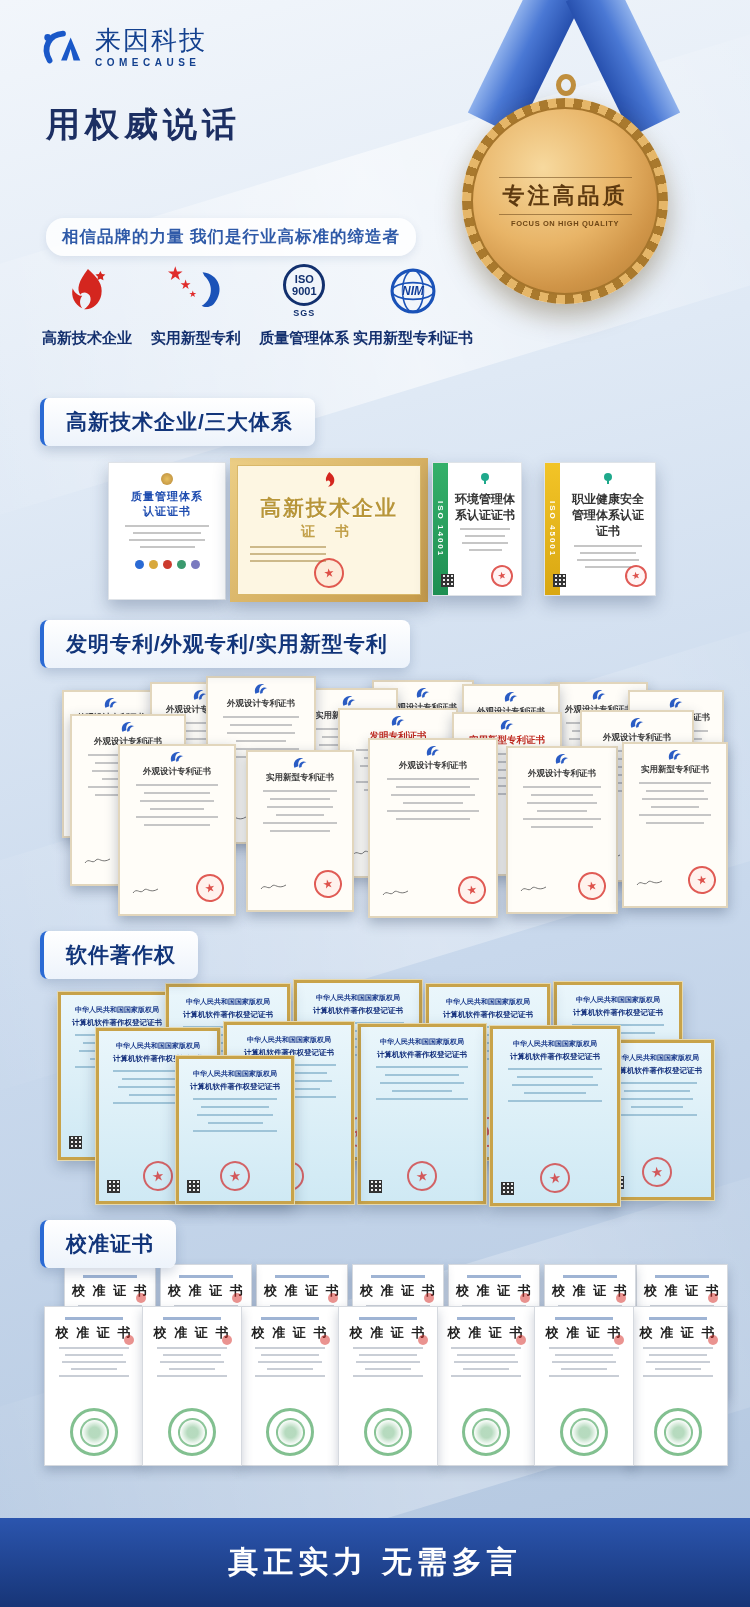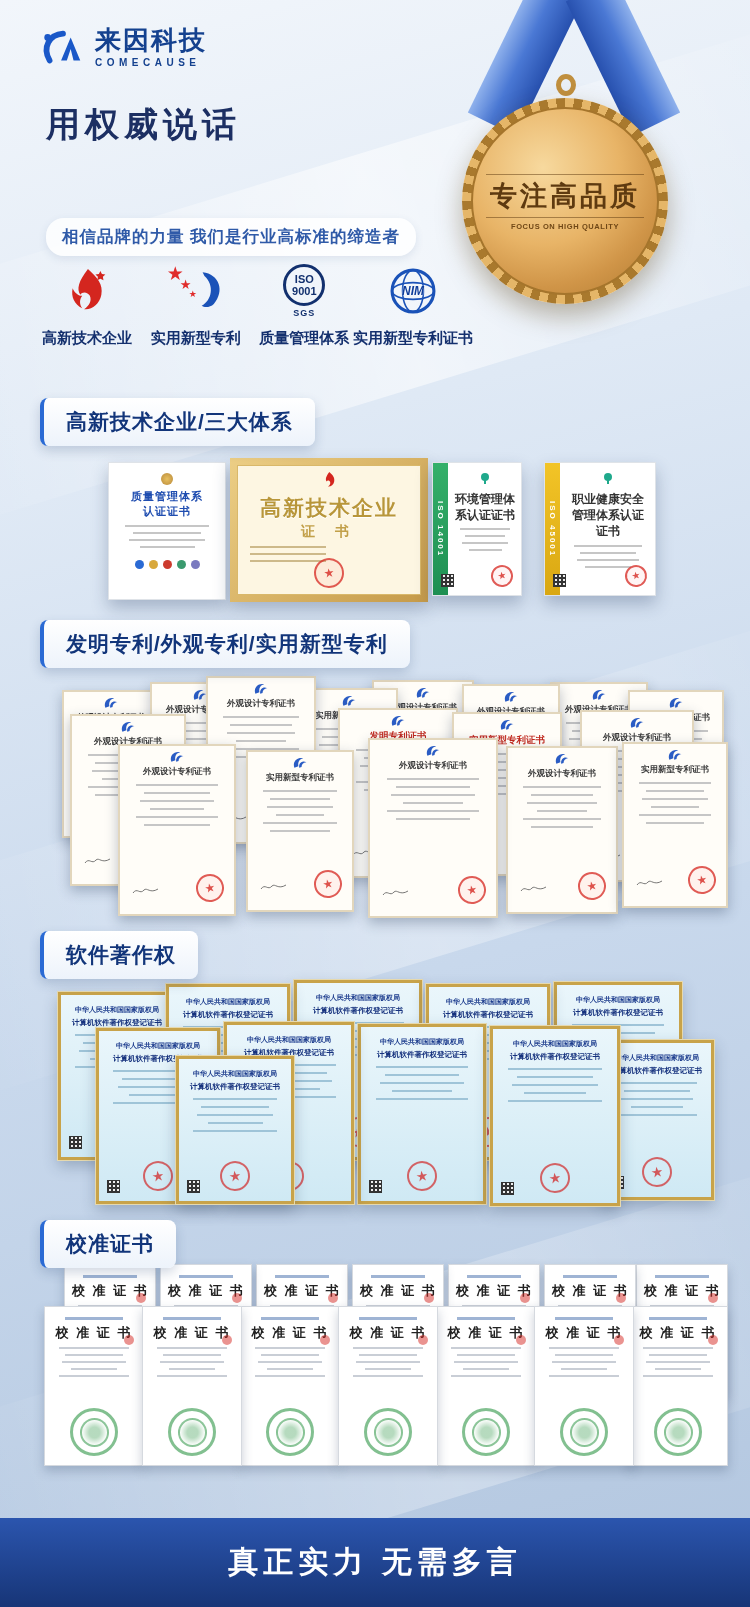--- a/index.html
+++ b/index.html
@@ -8,21 +8,21 @@
   .page{position:relative;width:750px;height:1607px;overflow:hidden;
     background:linear-gradient(165deg,#f2f6fb 0%,#dfe9f5 28%,#c8d8ec 60%,#b2c6df 100%)}
   .streak{position:absolute;z-index:0;pointer-events:none;
     background:linear-gradient(90deg,rgba(255,255,255,0),rgba(255,255,255,.55),rgba(255,255,255,0))}
   .sk1{width:980px;height:240px;left:-100px;top:150px;transform:rotate(-17deg)}
   .sk2{width:980px;height:220px;left:-80px;top:740px;transform:rotate(-17deg);opacity:.6}
   .sk3{width:980px;height:220px;left:-60px;top:1280px;transform:rotate(-17deg);opacity:.55}
 
   
   .logo{position:absolute;left:40px;top:26px;display:flex;align-items:center;gap:9px;z-index:6}
-  .bname{font-size:26px;font-weight:bold;color:#14418f;letter-spacing:2px;line-height:1.1}
+  .bname{font-size:26px;font-weight:normal;color:#14418f;letter-spacing:2px;line-height:1.1}
   .bcap{font-size:10px;font-weight:bold;color:#14418f;letter-spacing:4.5px;margin-top:2px}
 
   .h1{position:absolute;left:46px;top:102px;font-size:34px;font-weight:bold;color:#1c2f63;letter-spacing:5px;z-index:6}
   .h2{position:absolute;left:46px;top:152px;font-size:41px;font-weight:bold;color:#1156d2;letter-spacing:2px;z-index:6}
   .tagline{position:absolute;left:46px;top:218px;background:rgba(255,255,255,.82);border-radius:18px;
     padding:8px 16px;font-size:16.5px;color:#2f5aa8;font-weight:bold;letter-spacing:1px;z-index:6;
     box-shadow:0 3px 8px rgba(60,90,140,.12)}
 
   
   .ribbon{position:absolute;width:54px;height:150px;z-index:2}
@@ -32,21 +32,21 @@
   .medal{position:absolute;left:462px;top:98px;width:206px;height:206px;border-radius:50%;z-index:3;
     background:repeating-conic-gradient(#e5b668 0deg 5deg,#a9792d 5deg 10deg);
     box-shadow:0 12px 26px rgba(80,55,10,.35)}
   .medal-inner{position:absolute;inset:9px;border-radius:50%;border:2px solid #a5752c;
     background:radial-gradient(circle at 38% 32%,#f7d99e,#e8b467 45%,#d09548 70%,#b07a30);
     display:flex;flex-direction:column;align-items:center;justify-content:center}
   .medal-num{display:flex;align-items:flex-end;font-weight:bold;color:#5e3a10;line-height:1;
     text-shadow:0 1px 1px rgba(255,236,190,.65)}
   .mn{font-size:64px}
   .mu{font-size:23px;margin:0 0 7px 3px}
-  .medal-slogan{font-size:27px;font-weight:bold;color:#5e3a10;letter-spacing:3px;margin-top:3px;
+  .medal-slogan{font-size:22px;font-weight:bold;color:#5e3a10;letter-spacing:3px;margin-top:3px;
     border-top:1px solid rgba(94,58,16,.5);border-bottom:1px solid rgba(94,58,16,.5);padding:3px 4px}
   .medal-en{font-size:7.5px;color:#6f4716;letter-spacing:.6px;margin-top:4px;font-weight:bold}
 
   
   .emblems{position:absolute;left:34px;top:262px;width:432px;display:flex;justify-content:space-between;z-index:6}
   .emblem{display:flex;flex-direction:column;align-items:center;width:106px}
   .emblem-icon{height:58px;display:flex;flex-direction:column;align-items:center;justify-content:center;position:relative}
   .emblem-label{margin-top:9px;font-size:15px;font-weight:bold;color:#14306e;white-space:nowrap}
   .stars{width:58px}
   .st{position:absolute;color:#e02b2b;line-height:1}

